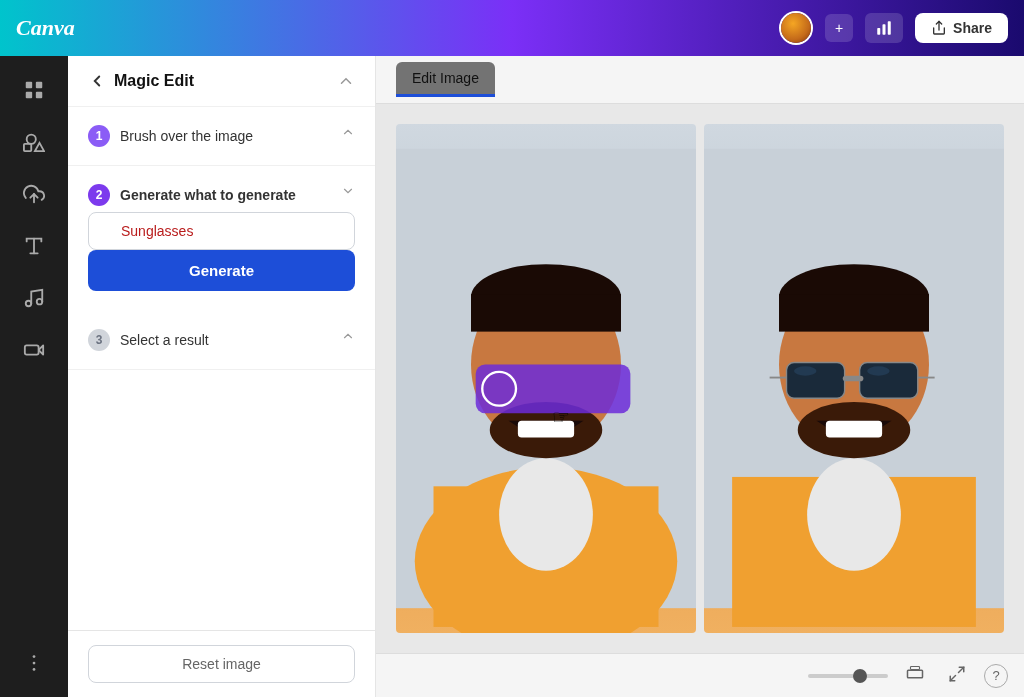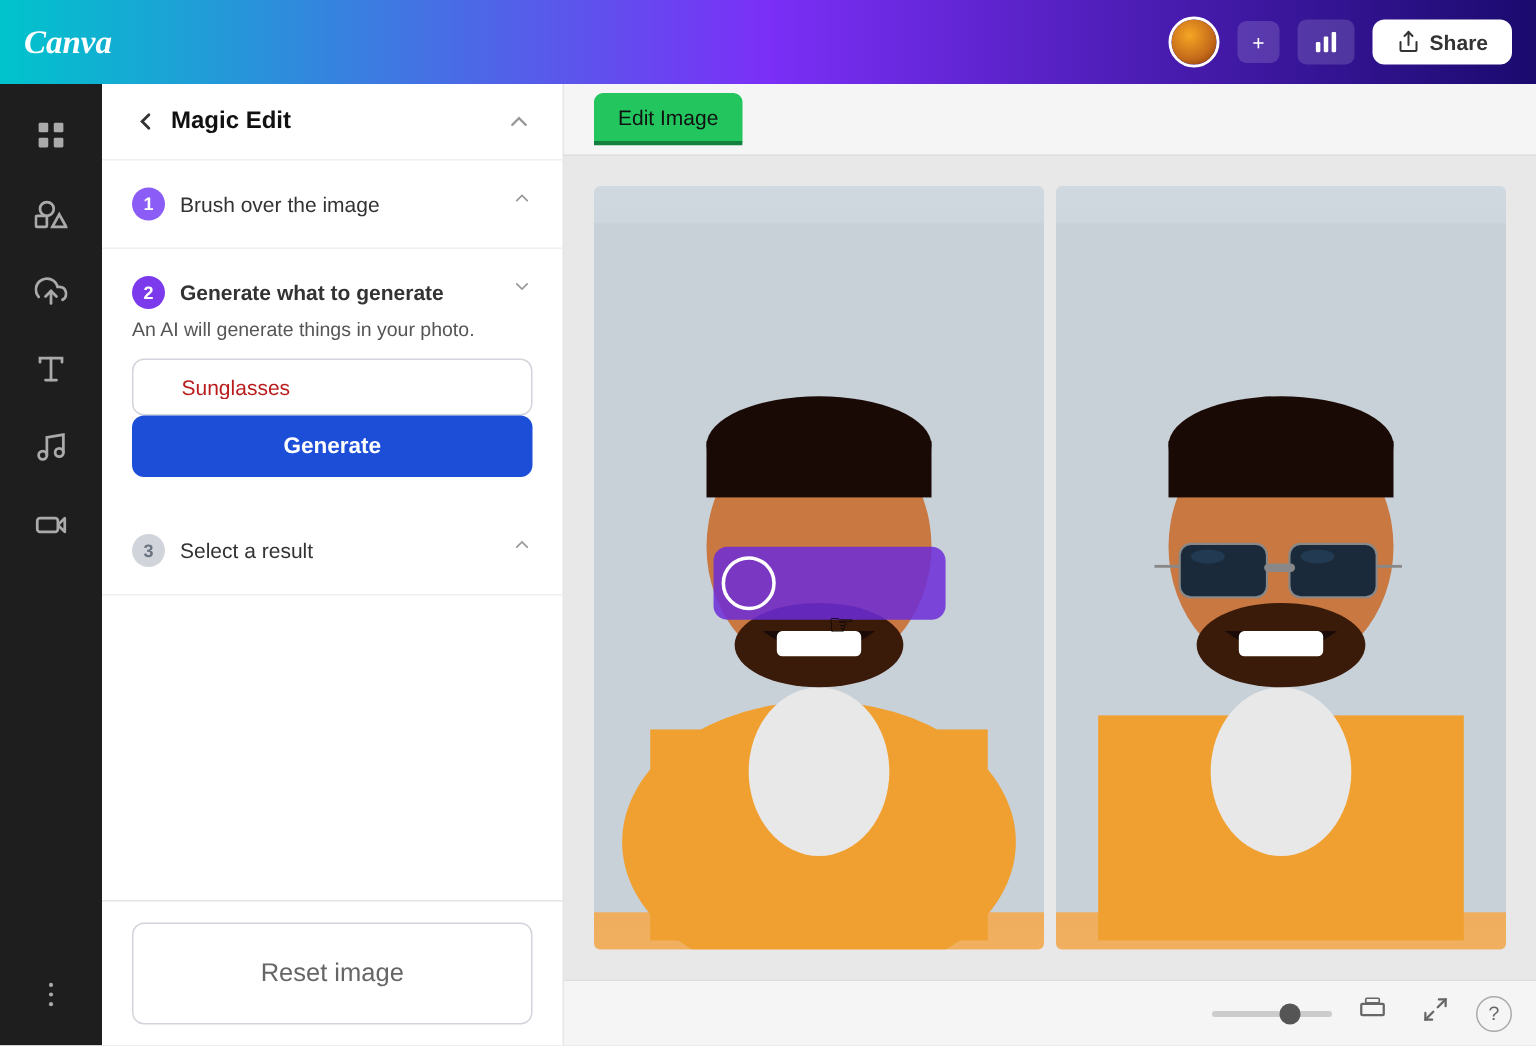--- a/index.html
+++ b/index.html
@@ -149,22 +149,22 @@
     .panel-footer {
       padding: 14px 20px;
       border-top: 1px solid #e5e5e5;
     }
     .reset-btn {
       width: 100%;
       background: white;
       color: #666;
       border: 1.5px solid #d1d5db;
       border-radius: 8px;
-      padding: 23px;
-      font-size: 17px;
+      padding: 10px;
+      font-size: 14px;
       cursor: pointer;
     }
 
     
     .canvas-area {
       flex: 1;
       background: #e8e8e8;
       display: flex; flex-direction: column;
       overflow: hidden;
     }
@@ -180,22 +180,22 @@
       padding: 8px 16px;
       font-size: 14px;
       font-weight: 500;
       color: #555;
       cursor: pointer;
       border-radius: 6px 6px 0 0;
       border-bottom: 3px solid transparent;
     }
     .canvas-tab.active {
       color: #111;
-      background: #22c55e;
-      border-bottom: 3px solid #15803d;
+      background: #737373;
+      border-bottom: 3px solid #1d4ed8;
     }
 
     
     .canvas-content {
       flex: 1;
       display: flex; align-items: center; justify-content: center;
       padding: 20px;
       overflow: hidden;
     }
     .images-container {
@@ -391,21 +391,20 @@
             </div>
             <span class="step-label bold">Generate what to generate</span>
           </div>
           <span class="chevron">
             <svg width="14" height="14" viewBox="0 0 24 24" fill="none">
               <polyline points="6 9 12 15 18 9" stroke="#999" stroke-width="2" stroke-linecap="round"></polyline>
             </svg>
           </span>
         </div>
         <div class="step2-content">
-          <p class="step2-desc">An AI will generate things in your photo.</p>
           <input type="text" class="text-input" placeholder="Sunglasses" value="Sunglasses" style="">
           <button class="generate-btn">Generate</button>
         </div>
       </div>
 
       <div class="step-row">
         <div class="step-row-left">
           <div class="step-num inactive">
             <span>3</span>
           </div>

